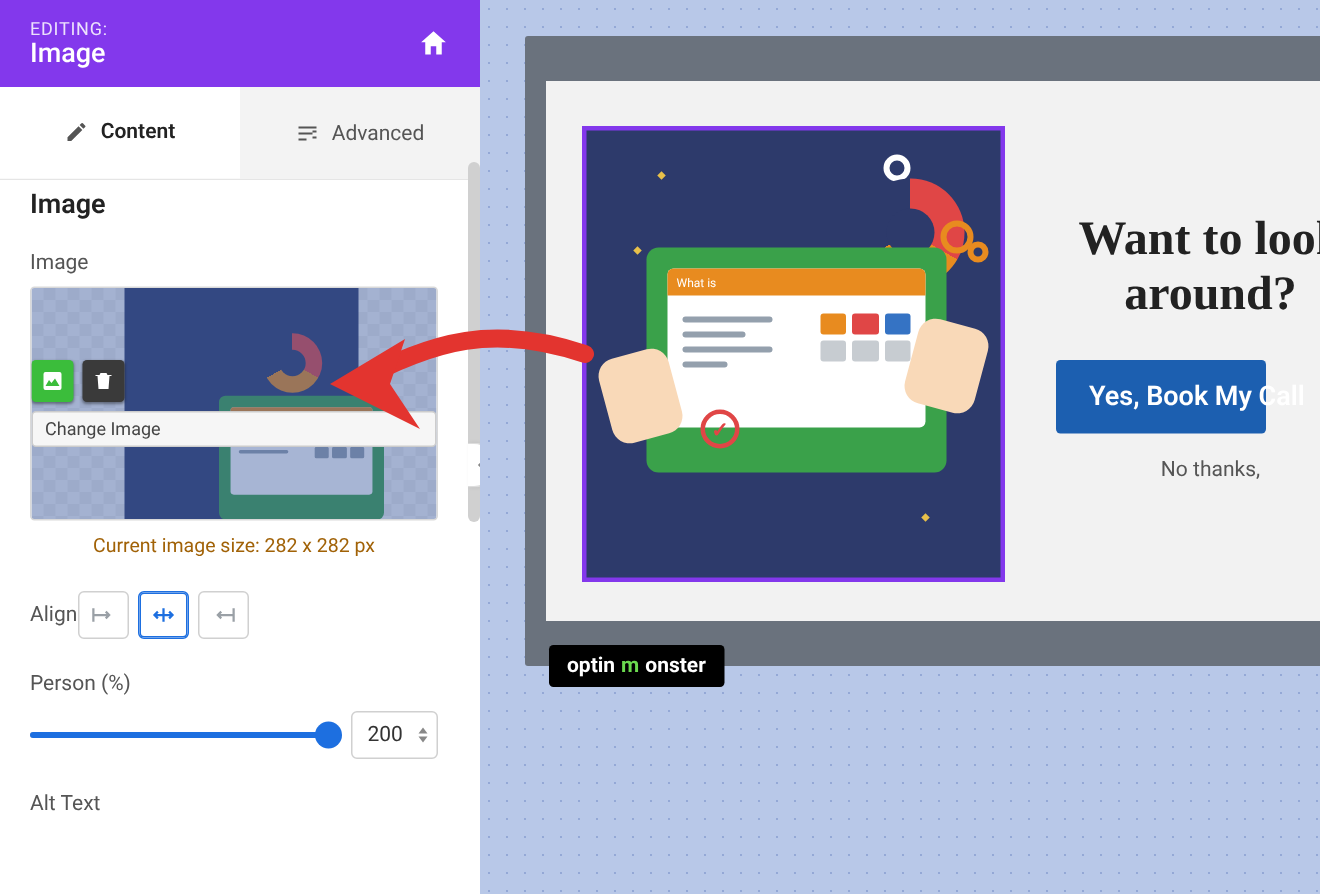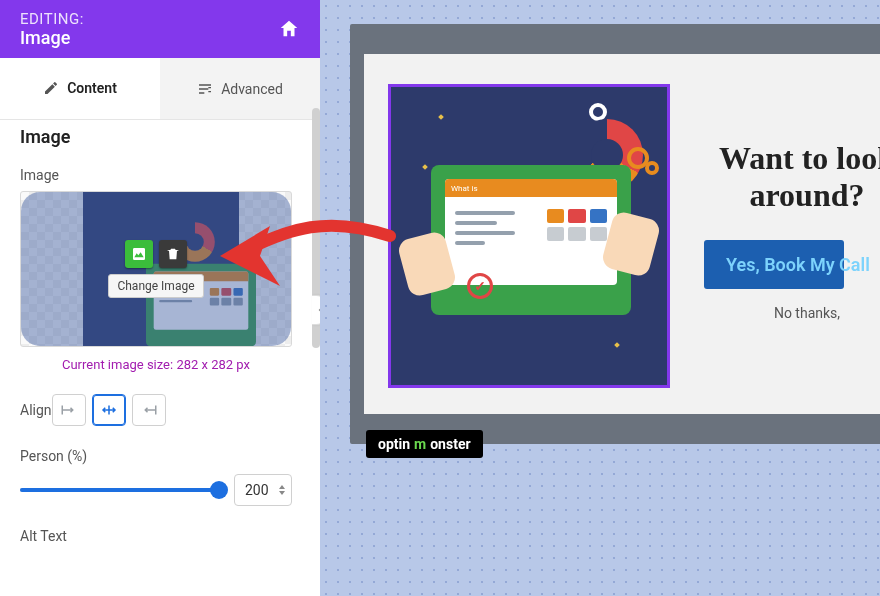--- a/index.html
+++ b/index.html
@@ -8,21 +8,21 @@
   
   .sidebar {
     position: absolute; left: 0; top: 0; width: 320px; height: 596px;
     background: #fff;
   }
   .sidebar-header {
     height: 58px; background: #8338ec; color: #fff;
     display: flex; align-items: center; justify-content: space-between;
     padding: 0 20px;
   }
-  .sidebar-header .ed-label { font-size: 15px; letter-spacing: .5px; opacity: .85; }
+  .sidebar-header .ed-label { font-size: 12px; letter-spacing: .5px; opacity: .85; }
   .sidebar-header .ed-title { font-size: 18px; font-weight: 500; line-height: 1.1; }
   .sidebar-header .home-icon { width: 22px; height: 22px; fill: #fff; }
 
   .tabs { display: flex; height: 62px; border-bottom: 1px solid #e5e5e5; }
   .tab {
     flex: 1; display: flex; align-items: center; justify-content: center; gap: 8px;
     font-size: 14px; color: #555; cursor: pointer; background:#f3f3f3;
   }
   .tab.active { background:#fff; font-weight: 600; color:#222; border-bottom: 2px solid transparent; }
   .tab svg { width: 16px; height: 16px; fill: #555; }
@@ -40,35 +40,35 @@
       repeating-conic-gradient(#ededed 0% 25%, #fafafa 0% 50%) 0 0/16px 16px;
     border:1px solid #d9d9d9; border-radius:3px; overflow:hidden;
   }
   .thumb-inner {
     position:absolute; left:62px; top:0; width:156px; height:156px;
     background:#2d3a6b;
   }
   .thumb-inner .mini { position:absolute; inset:12px; }
   .thumb-overlay {
     position:absolute; inset:0; background:rgba(60,90,160,.45);
-    display:flex; flex-direction:column; align-items:center; justify-content:center; gap:6px;border-radius:19px;
+    display:flex; flex-direction:column; justify-content:center; gap:6px;
   }
   .thumb-btns { display:flex; gap:6px; }
   .thumb-btn {
     width:28px; height:28px; border-radius:3px; display:flex; align-items:center; justify-content:center;
     box-shadow: 0 1px 2px rgba(0,0,0,.4);
   }
   .thumb-btn.green { background:#3bbd3b; }
   .thumb-btn.dark  { background:#3a3a3a; }
   .thumb-btn svg { width:16px; height:16px; fill:#fff; }
   .thumb-tooltip {
     background:#f6f6f6; border:1px solid #ccc; border-radius:3px;
     font-size:12px; color:#444; padding:4px 8px;
   }
-  .size-hint { text-align:center; font-size:13px; color:#a21caf; margin-top:10px; }
+  .size-hint { text-align:center; font-size:13px; color:#a16207; margin-top:10px; }
 
   .row { display:flex; align-items:center; justify-content:flex-start; margin-top:22px; }
   .align-group { display:flex; gap:6px; }
   .align-btn {
     width:34px; height:32px; border:1px solid #d0d0d0; border-radius:4px;
     display:flex; align-items:center; justify-content:center; background:#fff; cursor:pointer;
   }
   .align-btn.active { border-color:#1d6fe0; box-shadow: inset 0 0 0 1px #1d6fe0; }
   .align-btn svg { width:18px; height:14px; stroke:#9aa0a6; stroke-width:2; fill:none; }
   .align-btn.active svg { stroke:#1d6fe0; }
@@ -165,21 +165,21 @@
   .check {
     position:absolute; left:58px; top:168px; width:26px; height:26px; border-radius:50%;
     border:3px solid #e04646; display:flex; align-items:center; justify-content:center;
   }
   .check::after { content:"✓"; color:#e04646; font-size:14px; font-weight:bold; }
   .spark { position:absolute; width:4px; height:4px; background:#e8c04a; transform:rotate(45deg); }
 
   .popup-copy { flex:1; padding-top:56px; color:#222; overflow:hidden; }
   .popup-copy h2 { font-family: Georgia, "Times New Roman", serif; font-size:32px; font-weight:700; line-height:1.15; text-align:center; white-space:nowrap; }
   .cta {
-    margin-top:26px; background:#1c5fb0; color:#7dd3fc; font-size:18px; font-weight:600;
+    margin-top:26px; background:#1c5fb0; color:#ffffff; font-size:18px; font-weight:600;
     padding:14px 22px; border-radius:3px; text-align:center; white-space:nowrap; width:140px;
   }
   .decline { margin-top:16px; font-size:14px; color:#555; text-align:center; white-space:nowrap; }
 
   .brand-badge {
     position:absolute; left:16px; bottom:-14px; background:#000; color:#fff;
     font-size:14px; font-weight:700; padding:6px 12px; border-radius:3px;
     display:flex; align-items:center; gap:4px;
   }
   .brand-badge .m { color:#6bd94f; }

